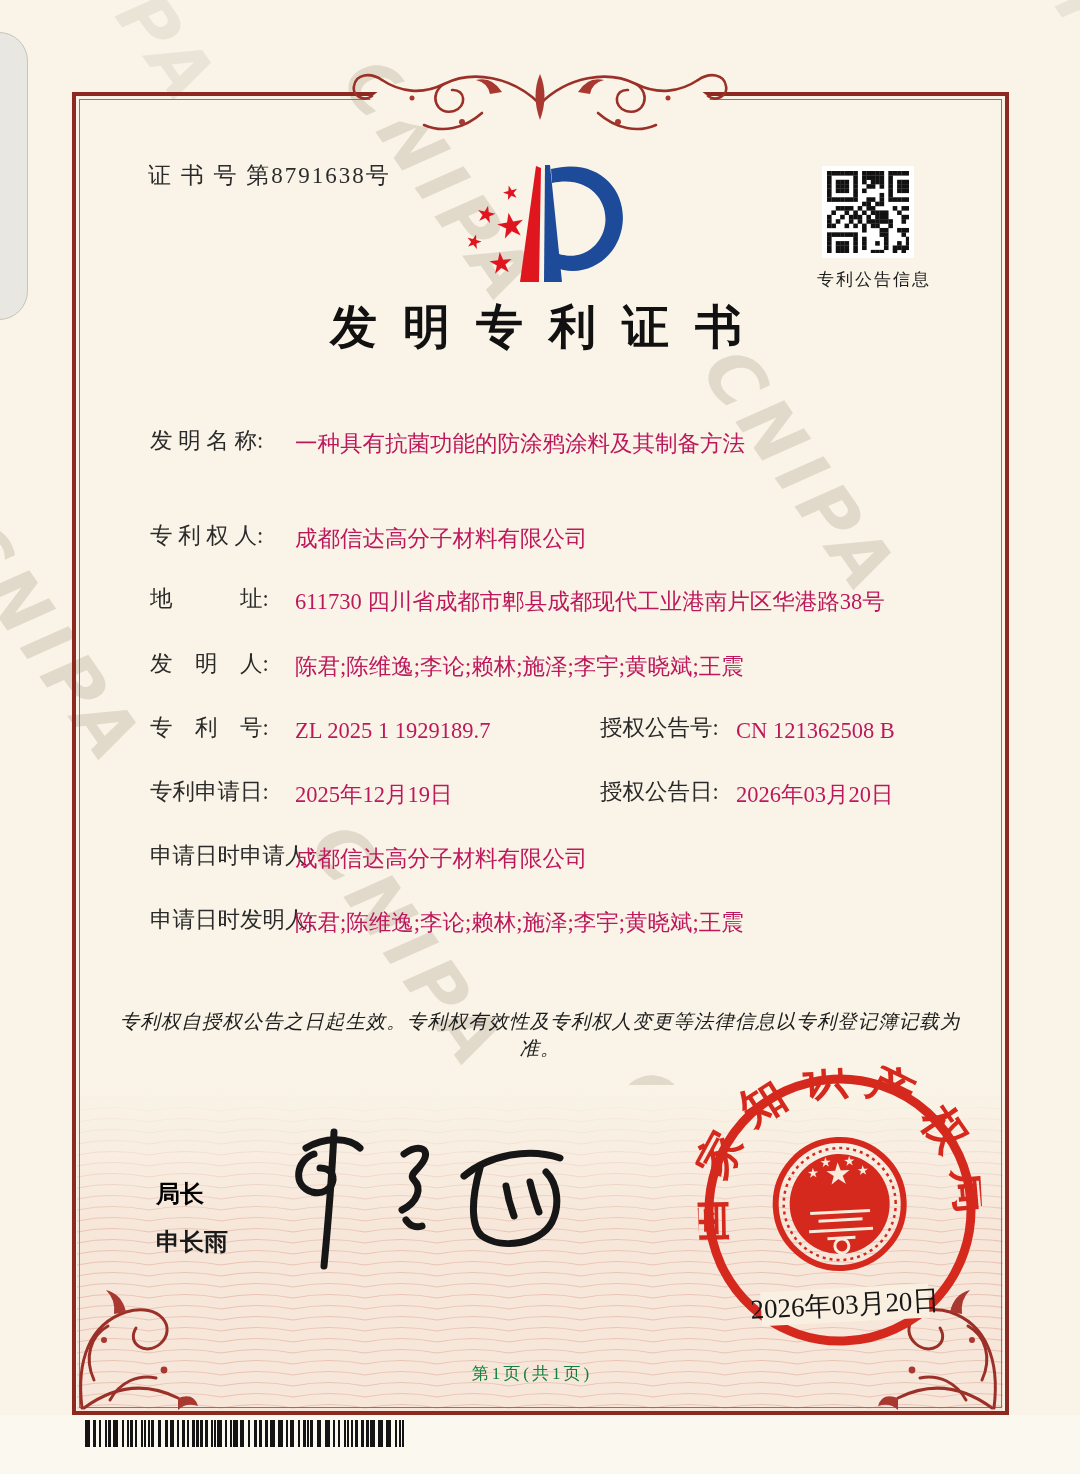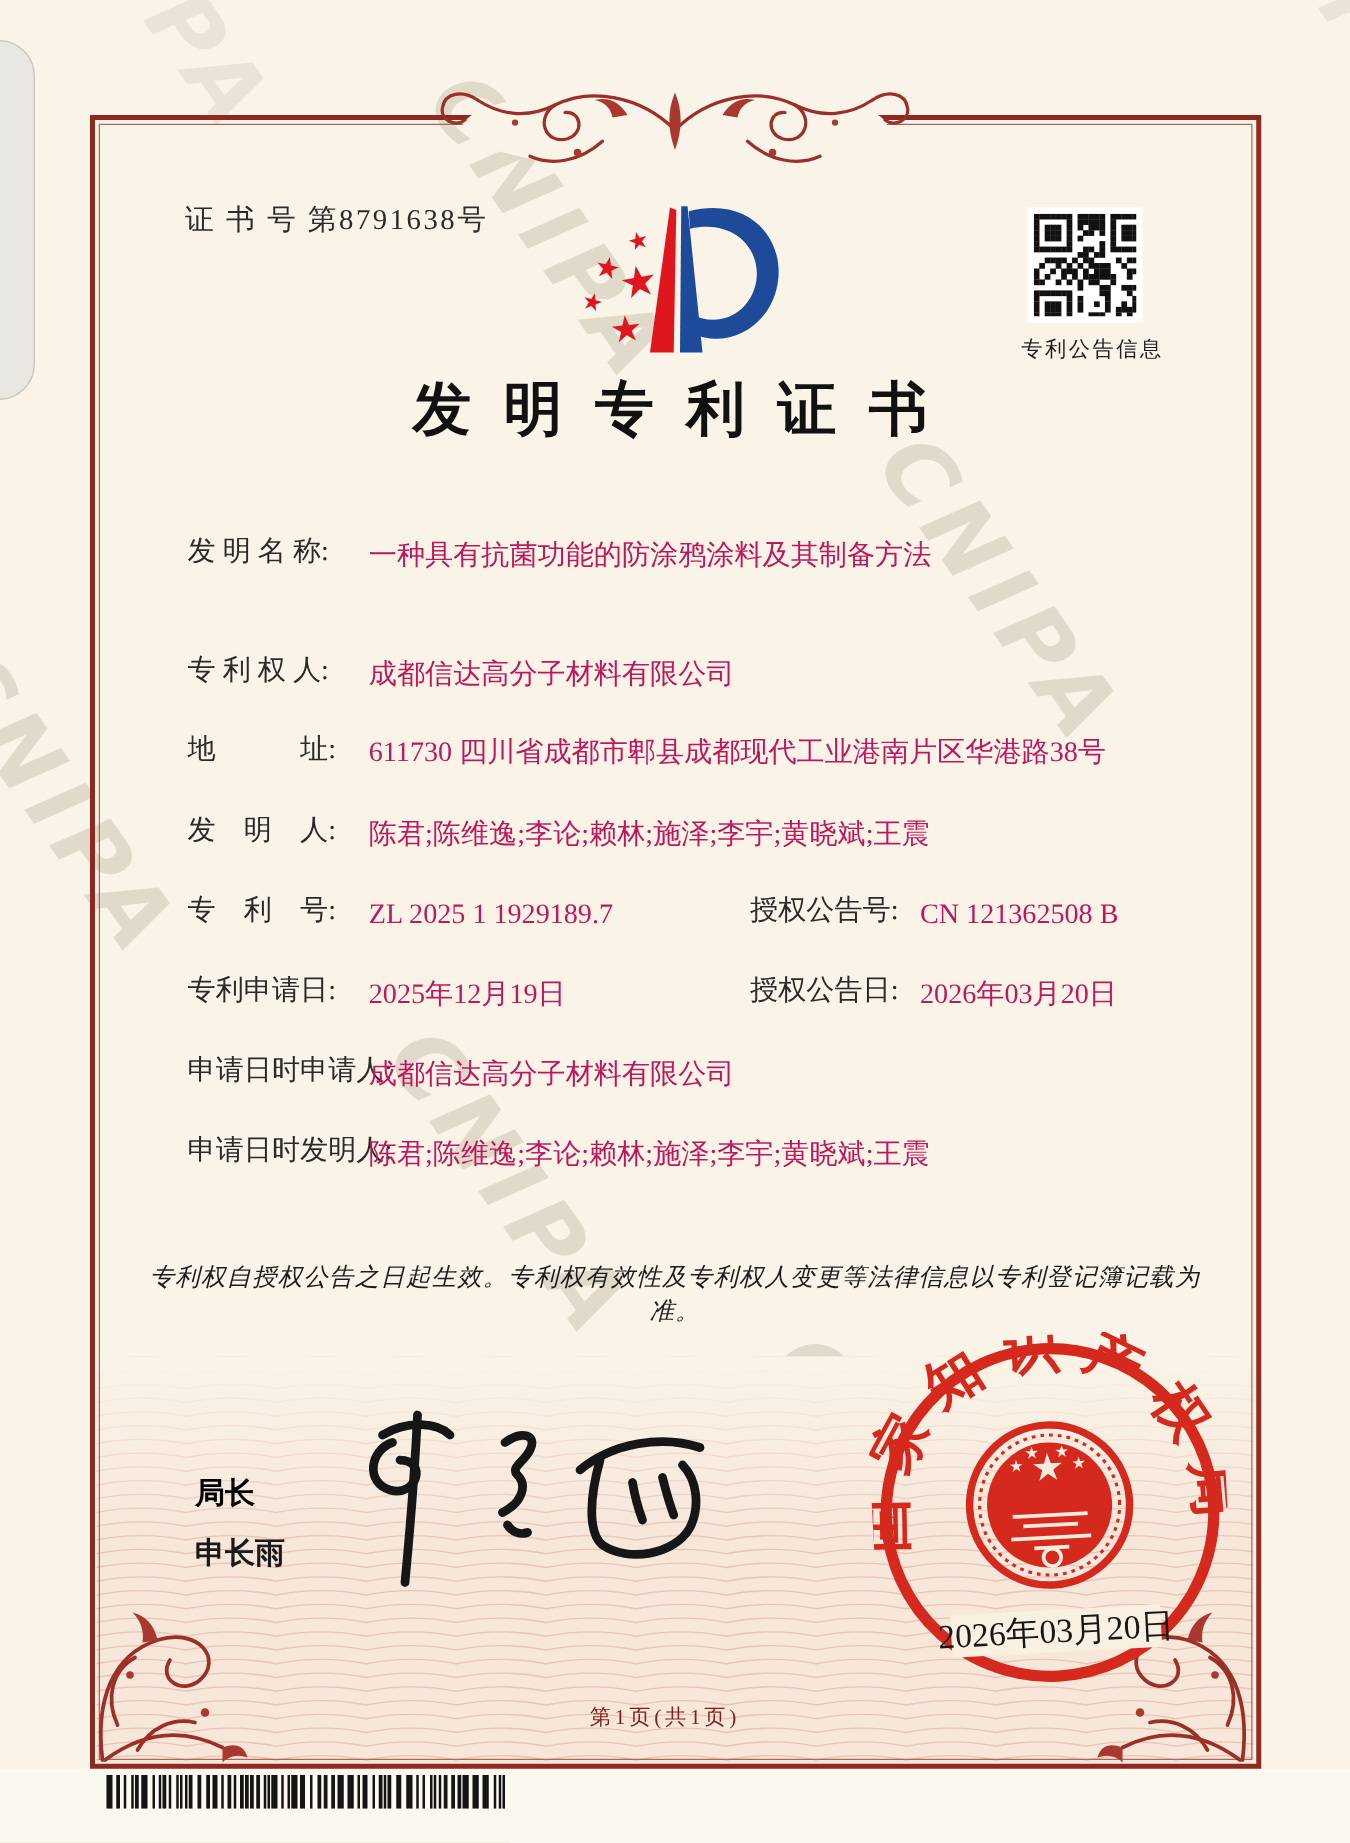--- a/index.html
+++ b/index.html
@@ -59,21 +59,21 @@
   
   .sig-title { position:absolute; left:156px; top:1178px; font-size:24px; font-weight:600;
     font-family:"Liberation Sans","DejaVu Sans",sans-serif; color:#000000; z-index:4; }
   .sig-name  { position:absolute; left:156px; top:1226px; font-size:24px; font-weight:600;
     font-family:"Liberation Sans","DejaVu Sans",sans-serif; color:#1a1a1a; z-index:4; }
   .sig-hand { position:absolute; left:268px; top:1124px; z-index:4; }
   
   .seal { position:absolute; left:698px; top:1068px; z-index:5; transform:rotate(-3deg); }
   
   .page-info { position:absolute; left:0; top:1362px; width:1064px; text-align:center;
-    font-size:17px; letter-spacing:3px; color:#7f1d1d; z-index:4; }
+    font-size:17px; letter-spacing:3px; color:#15803d; z-index:4; }
   .barcode { position:absolute; left:85px; top:1420px; z-index:4; }
   .below-strip { position:absolute; left:0; top:1415px; width:1080px; height:59px; background:#fbf8f0; z-index:1; }
   
   .orn-top { position:absolute; left:352px; top:58px; z-index:5; }
   .orn-bl  { position:absolute; left:74px;  top:1240px; z-index:5; }
   .orn-br  { position:absolute; left:852px; top:1240px; z-index:5; transform:scaleX(-1); }
 </style>
 </head>
 <body>
 

